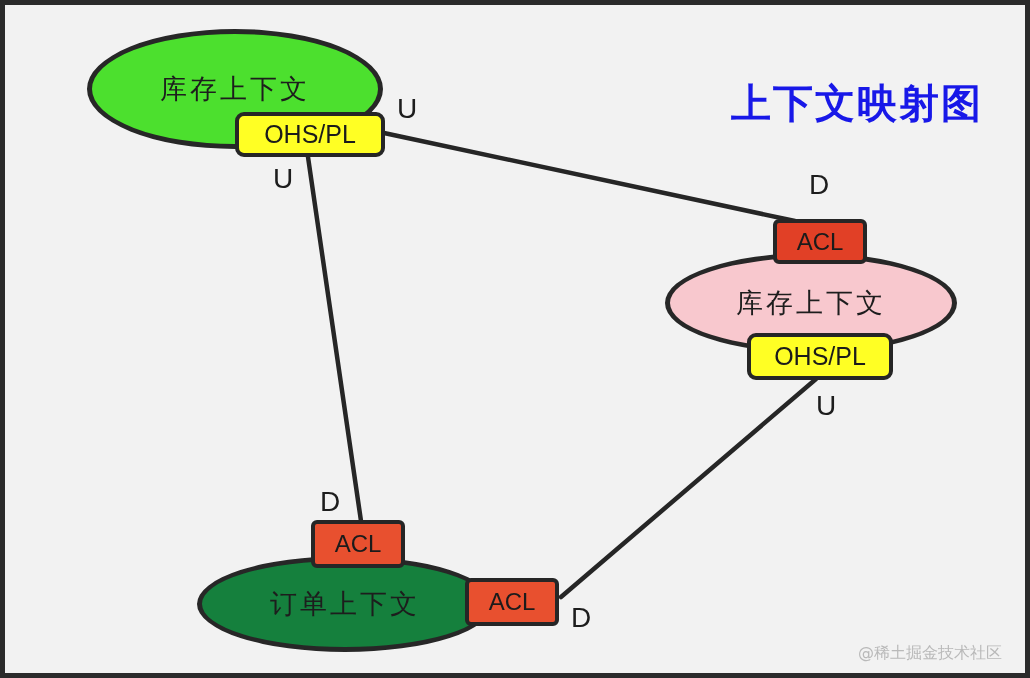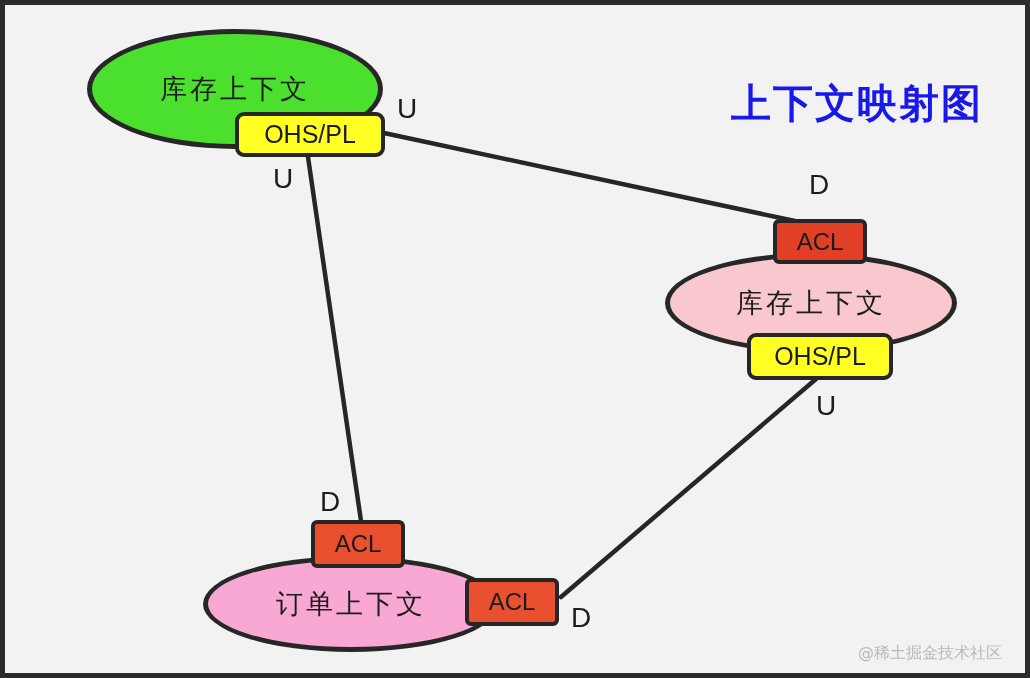--- a/index.html
+++ b/index.html
@@ -101,21 +101,21 @@
 
   <div class="diagram-title" style="left: 726px; top: 23px; color: rgb(24, 24, 232); margin-top: 48px;">上下文映射图</div>
 
   <div id="ellipse-layer">
       <div class="ctx-ellipse" style="left: 82px; top: 24px; width: 296px; height: 120px; background: rgb(76, 224, 46); border-color: rgb(39, 39, 39);">
         <span class="ctx-label">库存上下文</span>
       </div>
       <div class="ctx-ellipse" style="left: 660px; top: 248px; width: 292px; height: 100px; background: rgb(248, 200, 206); border-color: rgb(39, 39, 39);">
         <span class="ctx-label">库存上下文</span>
       </div>
-      <div class="ctx-ellipse" style="left: 198px; top: 551px; width: 296px; height: 96px; background: #f9a8d4; border-color: rgb(39, 39, 39);">
+      <div class="ctx-ellipse" style="left: 192px; top: 551px; width: 296px; height: 96px; background: #15803d; border-color: rgb(39, 39, 39);">
         <span class="ctx-label">订单上下文</span>
       </div>
     </div>
   <div id="rolebox-layer">
       <div class="role-box role-ohs" style="left: 230px; top: 107px; width: 150px; height: 45px; background: rgb(255, 255, 36);">
         <span>OHS/PL</span>
       </div>
       <div class="role-box role-acl" style="left: 768px; top: 214px; width: 94px; height: 45px; background: rgb(225, 64, 38);">
         <span>ACL</span>
       </div>

